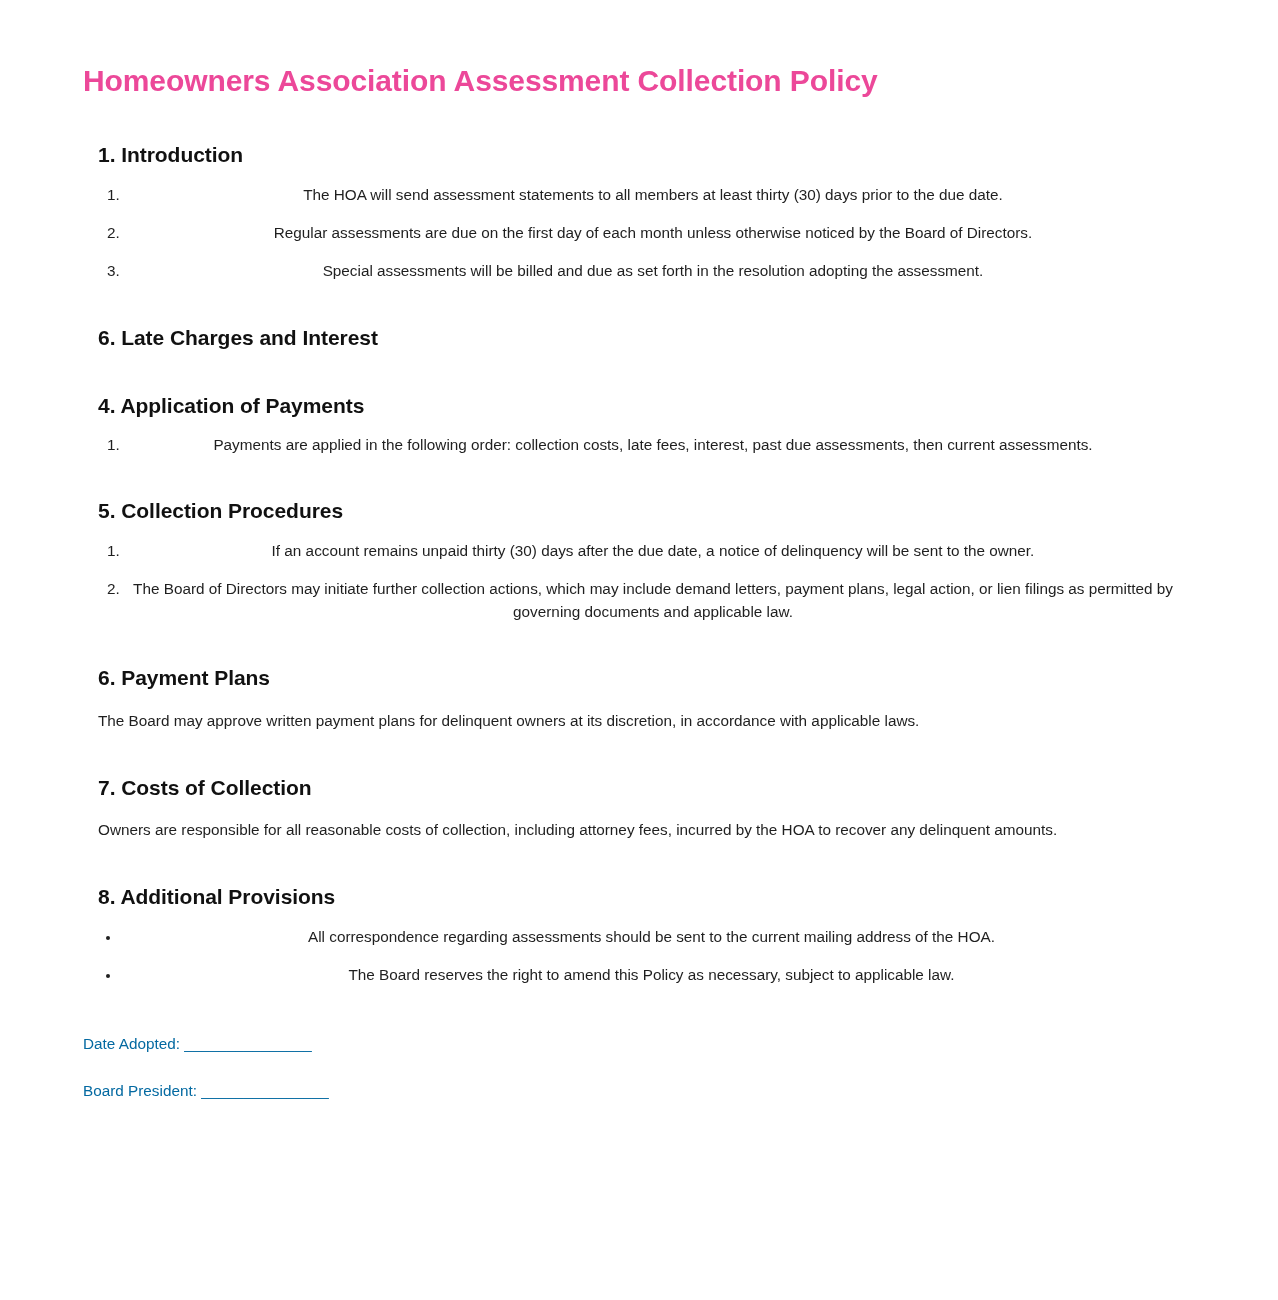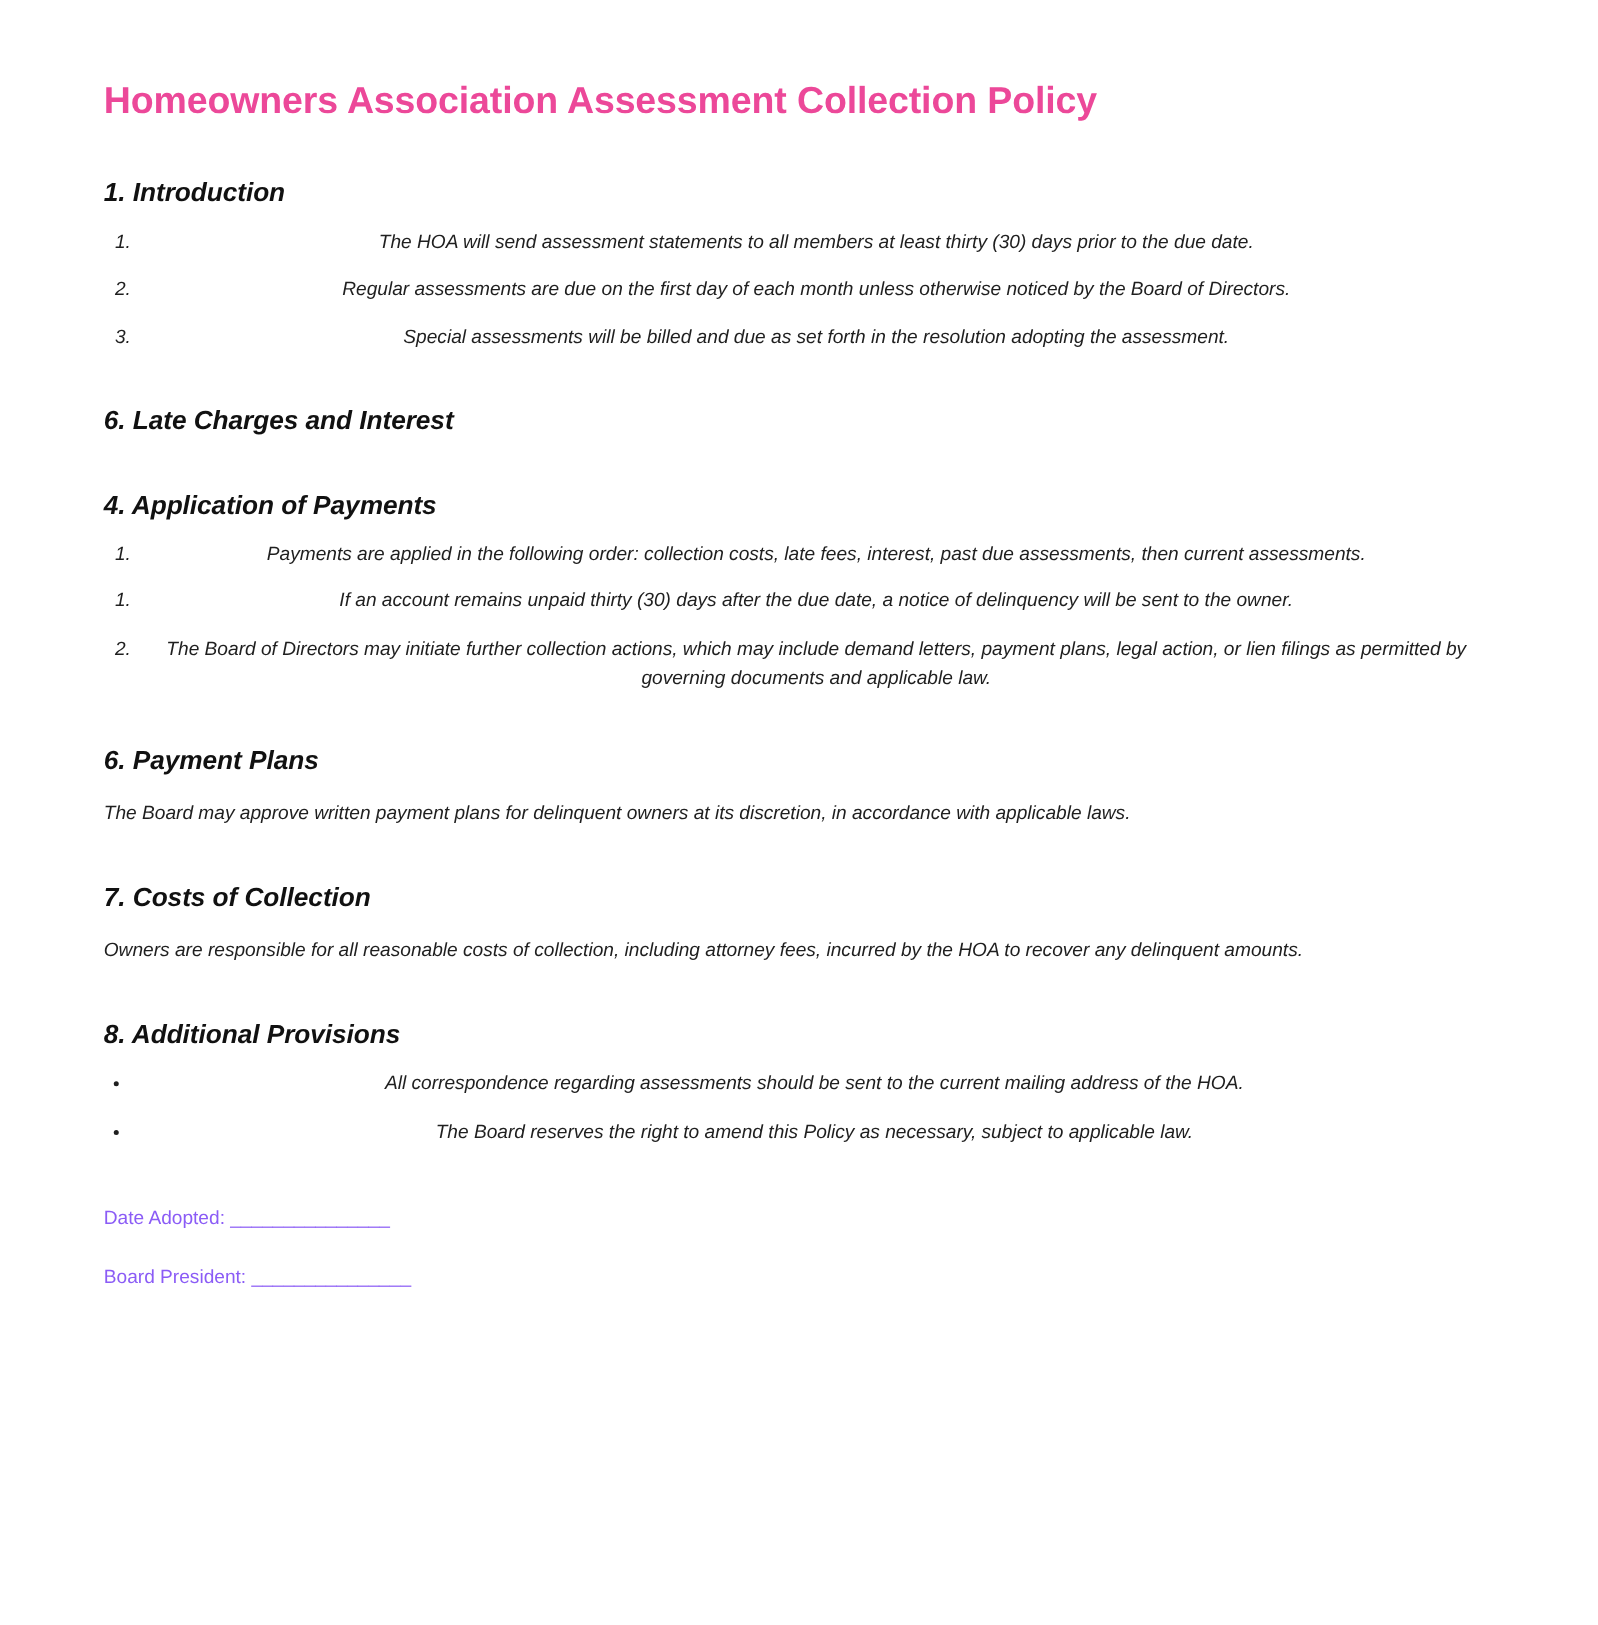--- a/index.html
+++ b/index.html
@@ -24,22 +24,21 @@
   .doc-title {
     font-size: 30px;
     font-weight: bold;
     line-height: 1.25;
     color: #ec4899;
     margin: 0 0 0 0;
     padding-top: 6px;
     letter-spacing: -0.1px;
   }
   .section {
-    margin: 0;
-    font-style: italic;
+    margin: 15px;
   }
   .section-heading {
     font-size: 21px;
     font-weight: bold;
     color: #111111;
     line-height: 1.3;
     margin: 41px 0 0 0;
     letter-spacing: -0.05px;
   }
   .para {
@@ -82,21 +81,21 @@
   }
   ol.doc-list li::marker {
     font-size: 15.3px;
   }
   .signature-block {
     margin-top: 46px;
   }
   .signature-line {
     font-size: 15.3px;
     line-height: 1.55;
-    color: #8b5cf6;
+    color: #0369a1;
     margin: 0;
   }
   .signature-line + .signature-line {
     margin-top: 23px;
   }
   .blank-rule {
     letter-spacing: 0px;
   }
 </style>
 </head>
@@ -120,20 +119,21 @@
       <div class="section">
         <h2 class="section-heading">6. Late Charges and Interest</h2>
       </div>
       <div class="section">
         <h2 class="section-heading">4. Application of Payments</h2>
         <ol class="doc-list">
           <li>Payments are applied in the following order: collection costs, late fees, interest, past due assessments, then current assessments.</li>
         </ol>
       </div>
       <div class="section">
+        <h2 class="section-heading">5. Collection Procedures</h2>
         <ol class="doc-list">
           <li>If an account remains unpaid thirty (30) days after the due date, a notice of delinquency will be sent to the owner.</li>
           <li>The Board of Directors may initiate further collection actions, which may include demand letters, payment plans, legal action, or lien filings as permitted by governing documents and applicable law.</li>
         </ol>
       </div>
       <div class="section">
         <h2 class="section-heading">6. Payment Plans</h2>
         <p class="para">The Board may approve written payment plans for delinquent owners at its discretion, in accordance with applicable laws.</p>
       </div>
       <div class="section">

